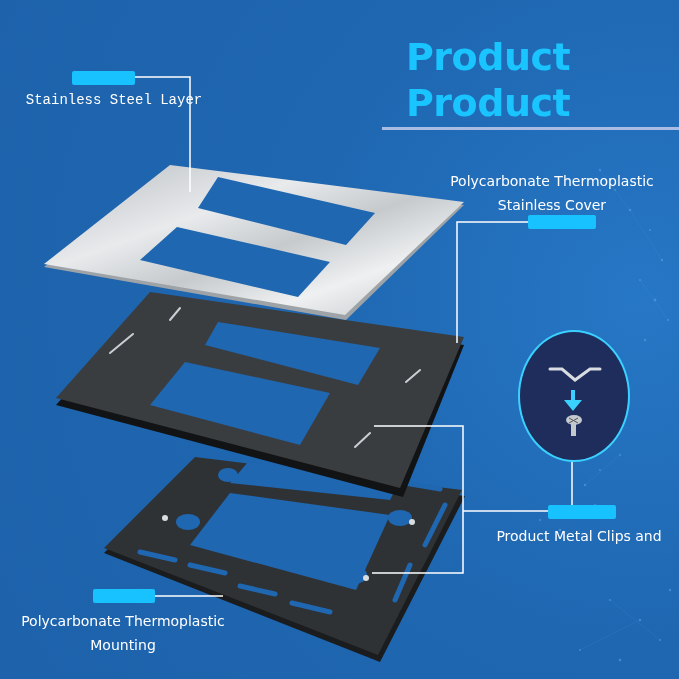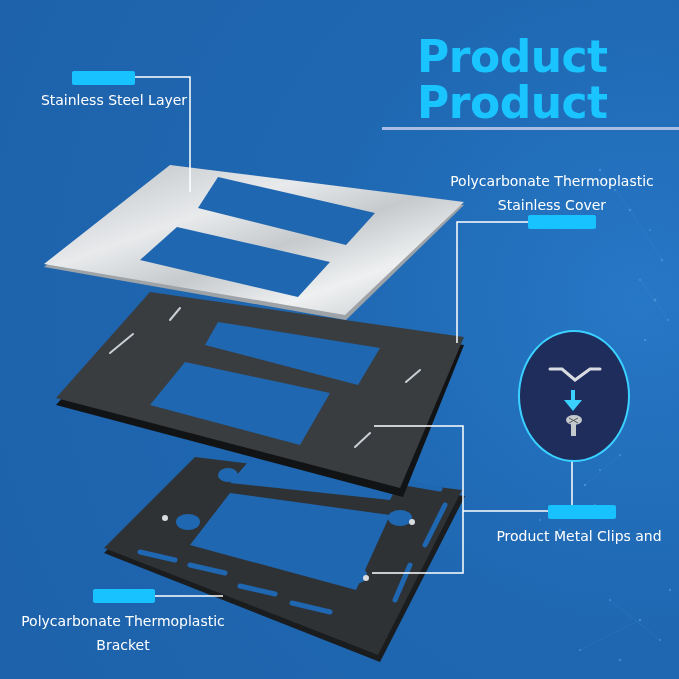--- a/index.html
+++ b/index.html
@@ -1,18 +1,18 @@
 <!DOCTYPE html>
 <html><head>
 <meta charset="utf-8">
 <style>
   html, body { margin:0; padding:0; }
   body { width:679px; height:679px; overflow:hidden; background:#1f67b1; position:relative; font-family:"DejaVu Sans", sans-serif; }
   .stage { position:absolute; left:0; top:0; width:679px; height:679px; background:radial-gradient(circle at 640px 300px, #2677c6 0%, #1f67b1 45%, #1d62ab 100%); }
-  .title { position:absolute; left:406px; top:34px; color:#19c4ff; font-family:"DejaVu Sans", sans-serif; font-weight:bold; font-size:44px; line-height:46px; letter-spacing:-0.5px;margin-left:11px; }
+  .title { position:absolute; left:406px; top:34px; color:#19c4ff; font-family:"DejaVu Sans", sans-serif; font-weight:bold; font-size:38px; line-height:46px; letter-spacing:-0.5px; }
   .title-rule { position:absolute; left:382px; top:127px; width:297px; height:3px; background:#a9bde4; }
   .tag { position:absolute; height:14px; background:#18c2ff; border-radius:2px; }
   .label { position:absolute; color:#ffffff; font-family:"DejaVu Sans", sans-serif; font-size:14px; line-height:24px; text-align:center; white-space:nowrap; }
   svg.art { position:absolute; left:0; top:0; }
 </style>
 </head>
 <body>
 
 <div class="stage">
 
@@ -121,21 +121,21 @@
     </g>
   </svg>
 
   <div class="title">
     <div>Product</div>
     <div>Product</div>
   </div>
   <div class="title-rule"></div>
 
   <div class="tag" style="left:72px;top:71px;width:63px;"></div>
-  <div class="label" style="left:24px;top:88px;width:180px;">Stainless Steel Layer</div>
+  <div class="label" style="left:24px;top:88px;width:180px;font-family:Liberation Mono, monospace;">Stainless Steel Layer</div>
 
   <div class="label" style="left:432px;top:169px;width:240px;">
     <div>Polycarbonate Thermoplastic</div>
     <div>Stainless Cover</div>
   </div>
   <div class="tag" style="left:528px;top:215px;width:68px;"></div>
 
   <div style="position:absolute;left:518px;top:330px;width:108px;height:128px;border-radius:50%;background:#1f2d5c;border:2px solid #3ad0ff;">
     <svg width="108" height="128">
       <path d="M30 37 L42 37 L55 48 L70 37 L80 37" stroke="#d9dde2" stroke-width="3" fill="none" stroke-linecap="round"></path>
@@ -149,15 +149,15 @@
   </div>
 
   <div class="tag" style="left:548px;top:505px;width:68px;"></div>
   <div class="label" style="left:490px;top:524px;width:178px;">
     <div>Product Metal Clips and</div>
   </div>
 
   <div class="tag" style="left:93px;top:589px;width:62px;"></div>
   <div class="label" style="left:8px;top:609px;width:230px;">
     <div>Polycarbonate Thermoplastic</div>
-    <div>Bracket</div>
+    <div>Mounting</div>
   </div>
 </div>
 
 </body></html>

